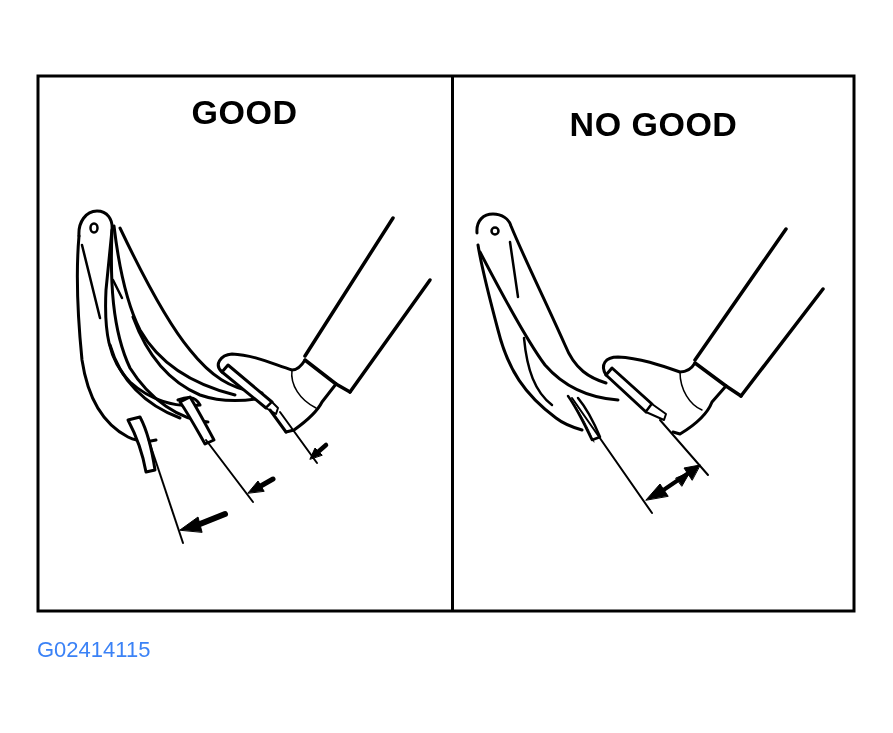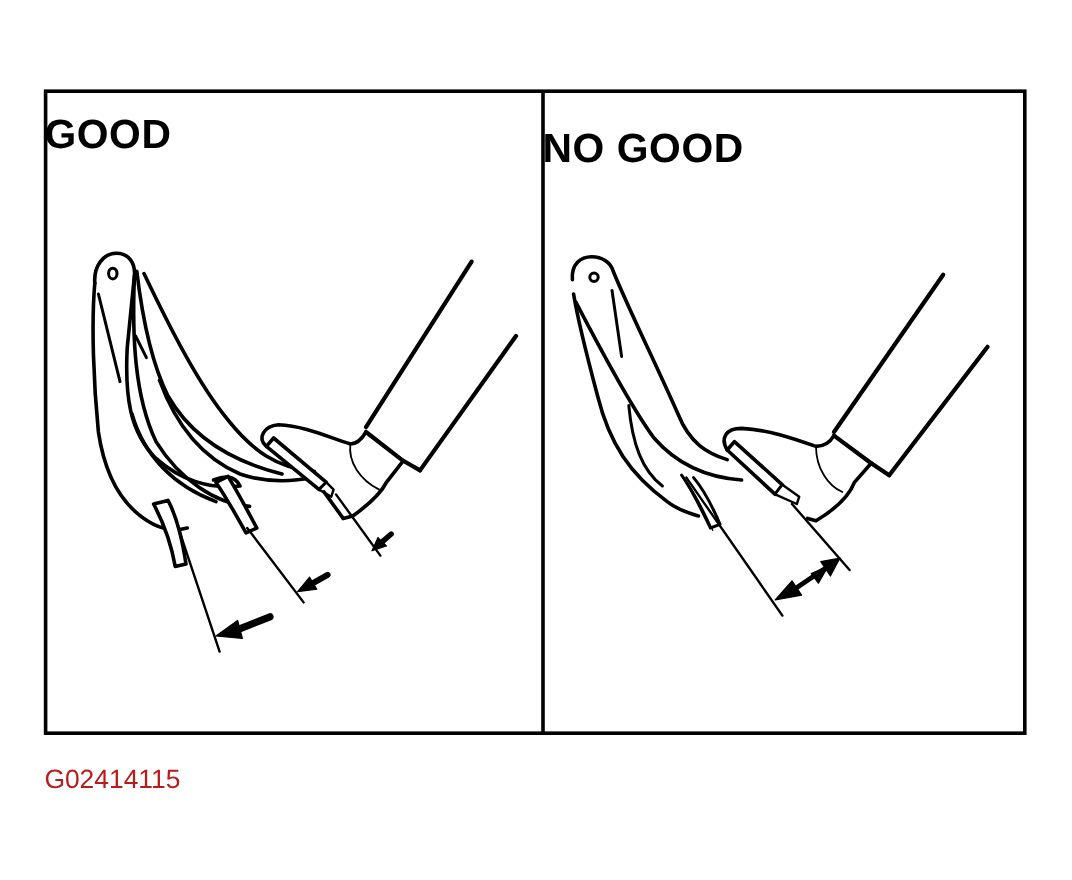--- a/index.html
+++ b/index.html
@@ -17,40 +17,40 @@
     .figure-svg {
       position: absolute;
       left: 0;
       top: 0;
     }
     .panel-title {
       position: absolute;
       font-weight: bold;
       font-size: 34px;
       color: #000000;
-      text-align: left;
+      text-align: center;
       letter-spacing: 0.5px;
       line-height: 1;
     }
     #title-good {
       left: 37px;
       width: 415px;
       top: 95px;
     }
     #title-nogood {
       left: 452px;
       width: 403px;
       top: 107px;
     }
     .figure-id {
       position: absolute;
       left: 37px;
       top: 639px;
       font-size: 22px;
-      color: #b91c1c;
+      color: #3b82f6;
       line-height: 1;
     }
   </style>
 </head>
 <body>
 
 <svg class="figure-svg" width="893" height="733" viewBox="0 0 893 733" xmlns="http://www.w3.org/2000/svg">
 
   <rect x="38" y="76" width="816" height="535" fill="none" stroke="#000" stroke-width="3"></rect>
 

